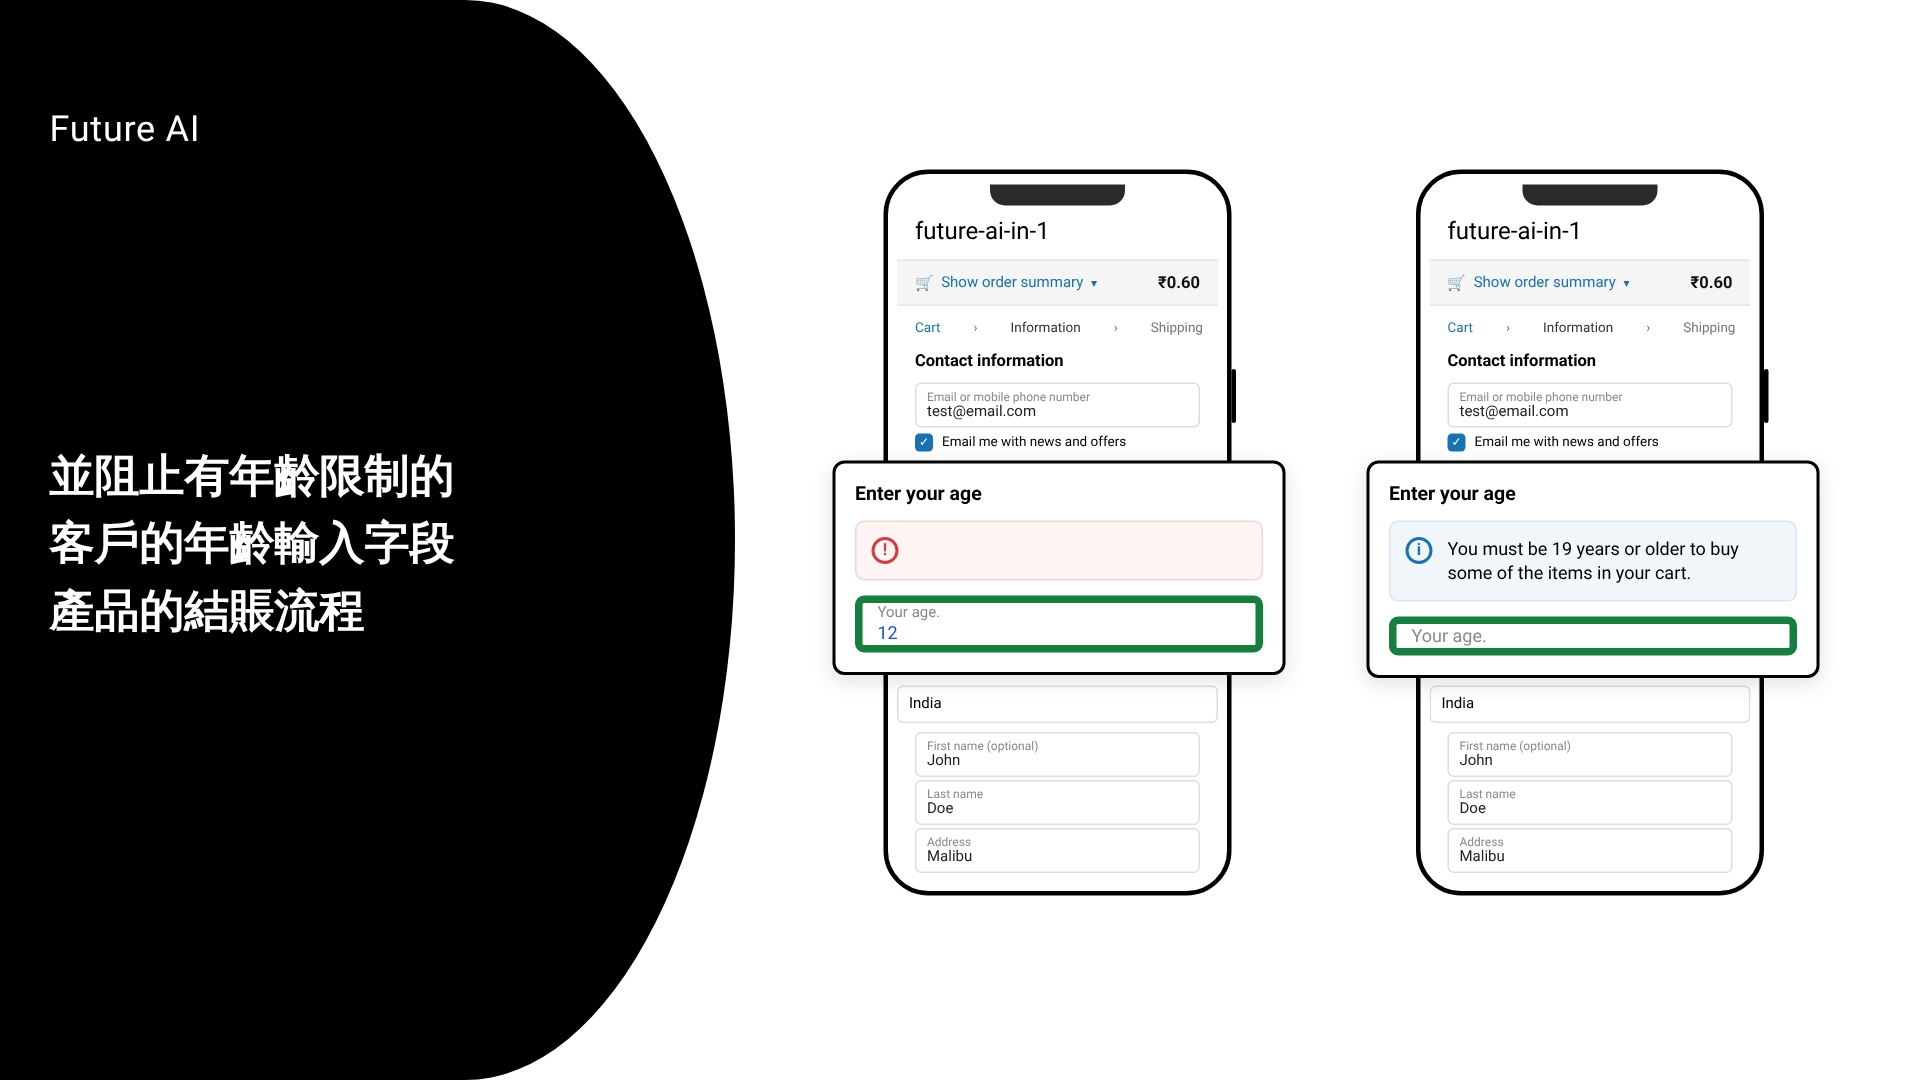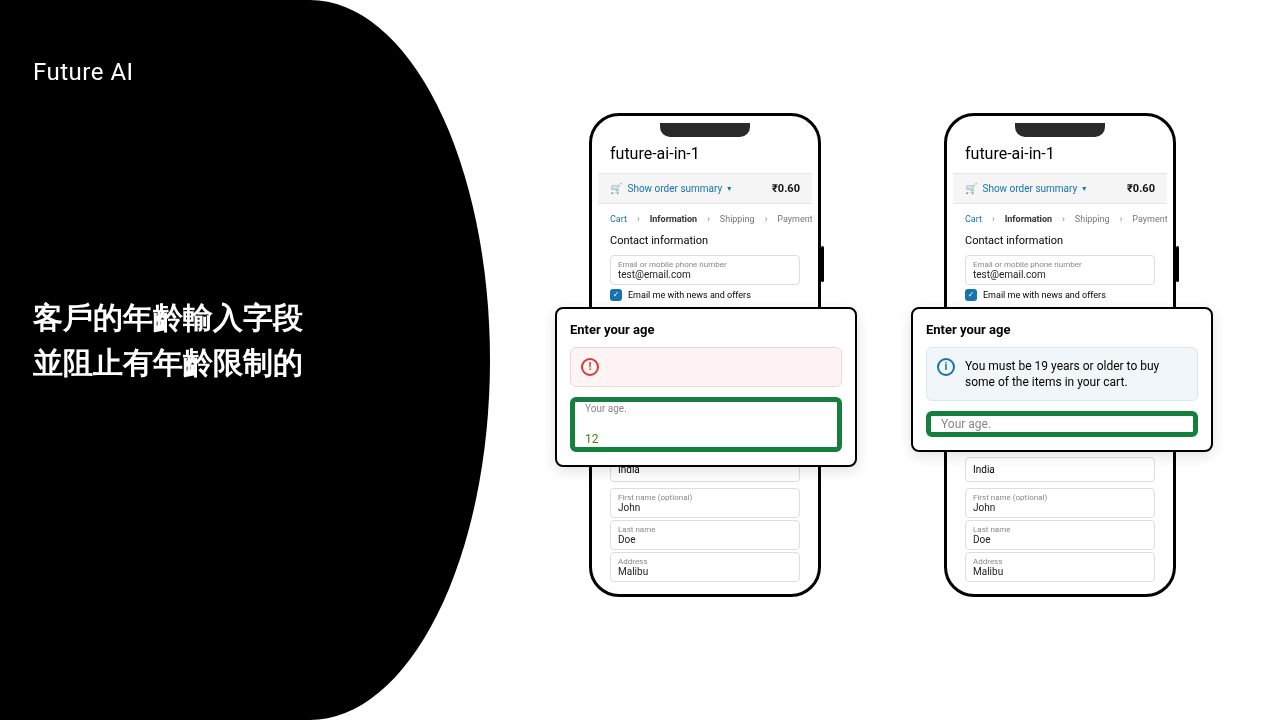--- a/index.html
+++ b/index.html
@@ -1,65 +1,66 @@
 <!DOCTYPE html>
 <html><head>
 <meta charset="utf-8">
 <style>
 *{box-sizing:border-box;margin:0;padding:0;font-family:-apple-system,BlinkMacSystemFont,"Segoe UI",Roboto,sans-serif}
 body{width:1280px;height:720px;background:#fff;position:relative;overflow:hidden}
 .black-panel{position:absolute;left:0;top:0;width:490px;height:720px;background:#000;border-radius:0 360px 360px 0/0 720px 720px 0}
-.brand{position:absolute;left:33px;top:58px;color:#fff;font-size:24px;font-weight:400;letter-spacing:.5px}
+.brand{position:absolute;left:33px;top:72px;color:#fff;font-size:24px;font-weight:400;letter-spacing:.5px}
 .headline{position:absolute;left:33px;top:295px;color:#fff;font-size:30px;font-weight:700;line-height:1.5}
 .phone{position:absolute;top:113px;width:232px}
 .phone-1{left:589px}
 .phone-2{left:944px}
 .phone-frame{width:232px;height:484px;border:3px solid #000;border-radius:30px;background:#fff;padding:6px;position:relative}
 .phone-frame::before{content:'';position:absolute;top:7px;left:50%;transform:translateX(-50%);width:90px;height:14px;background:#2a2a2a;border-radius:0 0 10px 10px;z-index:2}
 .phone-frame::after{content:'';position:absolute;right:-6px;top:130px;width:3px;height:36px;background:#000;border-radius:2px}
 .screen{width:100%;height:100%;border-radius:24px;overflow:hidden;background:#fff;position:relative}
 .store-name{padding:22px 12px 10px;font-size:16px;font-weight:400}
 .summary-bar{background:#f5f5f5;border-top:1px solid #e5e5e5;border-bottom:1px solid #e5e5e5;padding:8px 12px;display:flex;align-items:center;justify-content:space-between;font-size:10px}
 .summary-left{display:flex;align-items:center;gap:5px;color:#1773b0}
 .chev{font-size:8px}
 .price{font-weight:700;color:#111;font-size:11px}
-.crumbs{display:flex;gap:10px;padding:10px 12px 6px;font-size:9px;color:#777}
+.crumbs{display:flex;gap:22px;padding:10px 12px 6px;font-size:9px;color:#777}
 .crumbs .link{color:#1773b0}
-.crumbs .cur{font-weight:700;color:#333}
-.sect{padding:4px 12px 8px;font-size:11px;font-weight:400}
+.crumbs .cur{font-weight:400;color:#333}
+.sect{padding:4px 12px 8px;font-size:11px;font-weight:700}
 .field{margin:0 12px 2px;border:1px solid #ddd;border-radius:4px;padding:4px 7px;background:#fff}
 .field .lbl{font-size:8px;color:#888}
 .field .val{font-size:10px;color:#222}
 .check-row{display:flex;align-items:center;gap:6px;padding:2px 12px 6px;font-size:9px}
 .cbox{width:12px;height:12px;background:#1773b0;border-radius:3px;display:flex;align-items:center;justify-content:center;color:#fff;font-size:8px;line-height:1}
-.country{margin:0 12px 6px;border:1px solid #ddd;border-radius:4px;padding:6px 7px;font-size:10px}
+.country{margin:0 0 6px;border:1px solid #ddd;border-radius:4px;padding:6px 7px;font-size:10px}
 .popup{position:absolute;width:302px;background:#fff;border:2px solid #000;border-radius:8px;padding:13px;box-shadow:0 4px 14px rgba(0,0,0,.12)}
 .pop-1{left:555px;top:307px}
 .pop-2{left:911px;top:307px}
 .pop-title{font-size:13px;font-weight:700;margin-bottom:10px}
 .banner{border-radius:6px;padding:10px;display:flex;gap:10px;margin-bottom:10px;font-size:12px;line-height:1.35}
 .banner.err{background:#fef4f4;border:1px solid #f3d4d4}
 .banner.info{background:#f0f6fa;border:1px solid #d9e7f2}
 .banner .ic{width:18px;height:18px;border:2px solid;border-radius:50%;display:flex;align-items:center;justify-content:center;font-size:11px;font-weight:700;flex-shrink:0}
 .banner.err .ic{border-color:#d83a3a;color:#d83a3a}
 .banner.info .ic{border-color:#1773b0;color:#1773b0}
 .age-input{border:5px solid #15803d;border-radius:6px;padding:1px 10px}
 .age-input .lbl{font-size:10px;color:#888}
-.age-input .val{font-size:12px;color:#4d7c0f;margin-top:18px}
+.age-input .val{font-size:12px;color:#1d4ed8;margin-top:1px}
 .age-input.empty .lbl{font-size:12px;color:#888}
 .spacer{height:150px}
 </style>
 </head>
 <body>
 
 <div class="black-panel"></div>
 <div class="brand">Future AI</div>
 <div class="headline">
+  <div>並阻止有年齡限制的</div>
   <div>客戶的年齡輸入字段</div>
-  <div>並阻止有年齡限制的</div>
+  <div>產品的結賬流程</div>
 </div>
 
 <div class="phone phone-1">
   <div class="phone-frame">
     <div class="screen">
       <div class="store-name">future-ai-in-1</div>
       <div class="summary-bar">
         <div class="summary-left">
           <span>🛒</span>
           <span>Show order summary</span>

